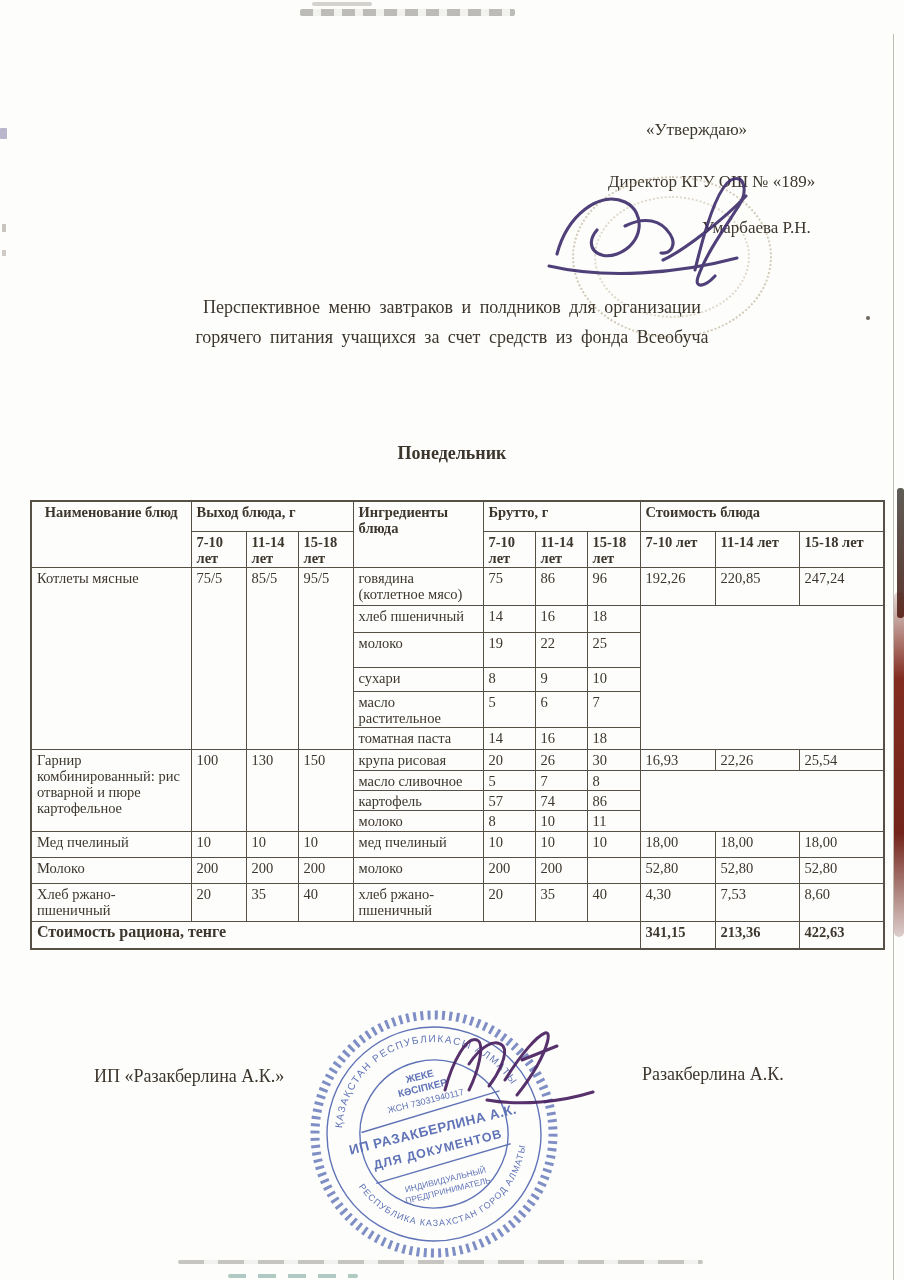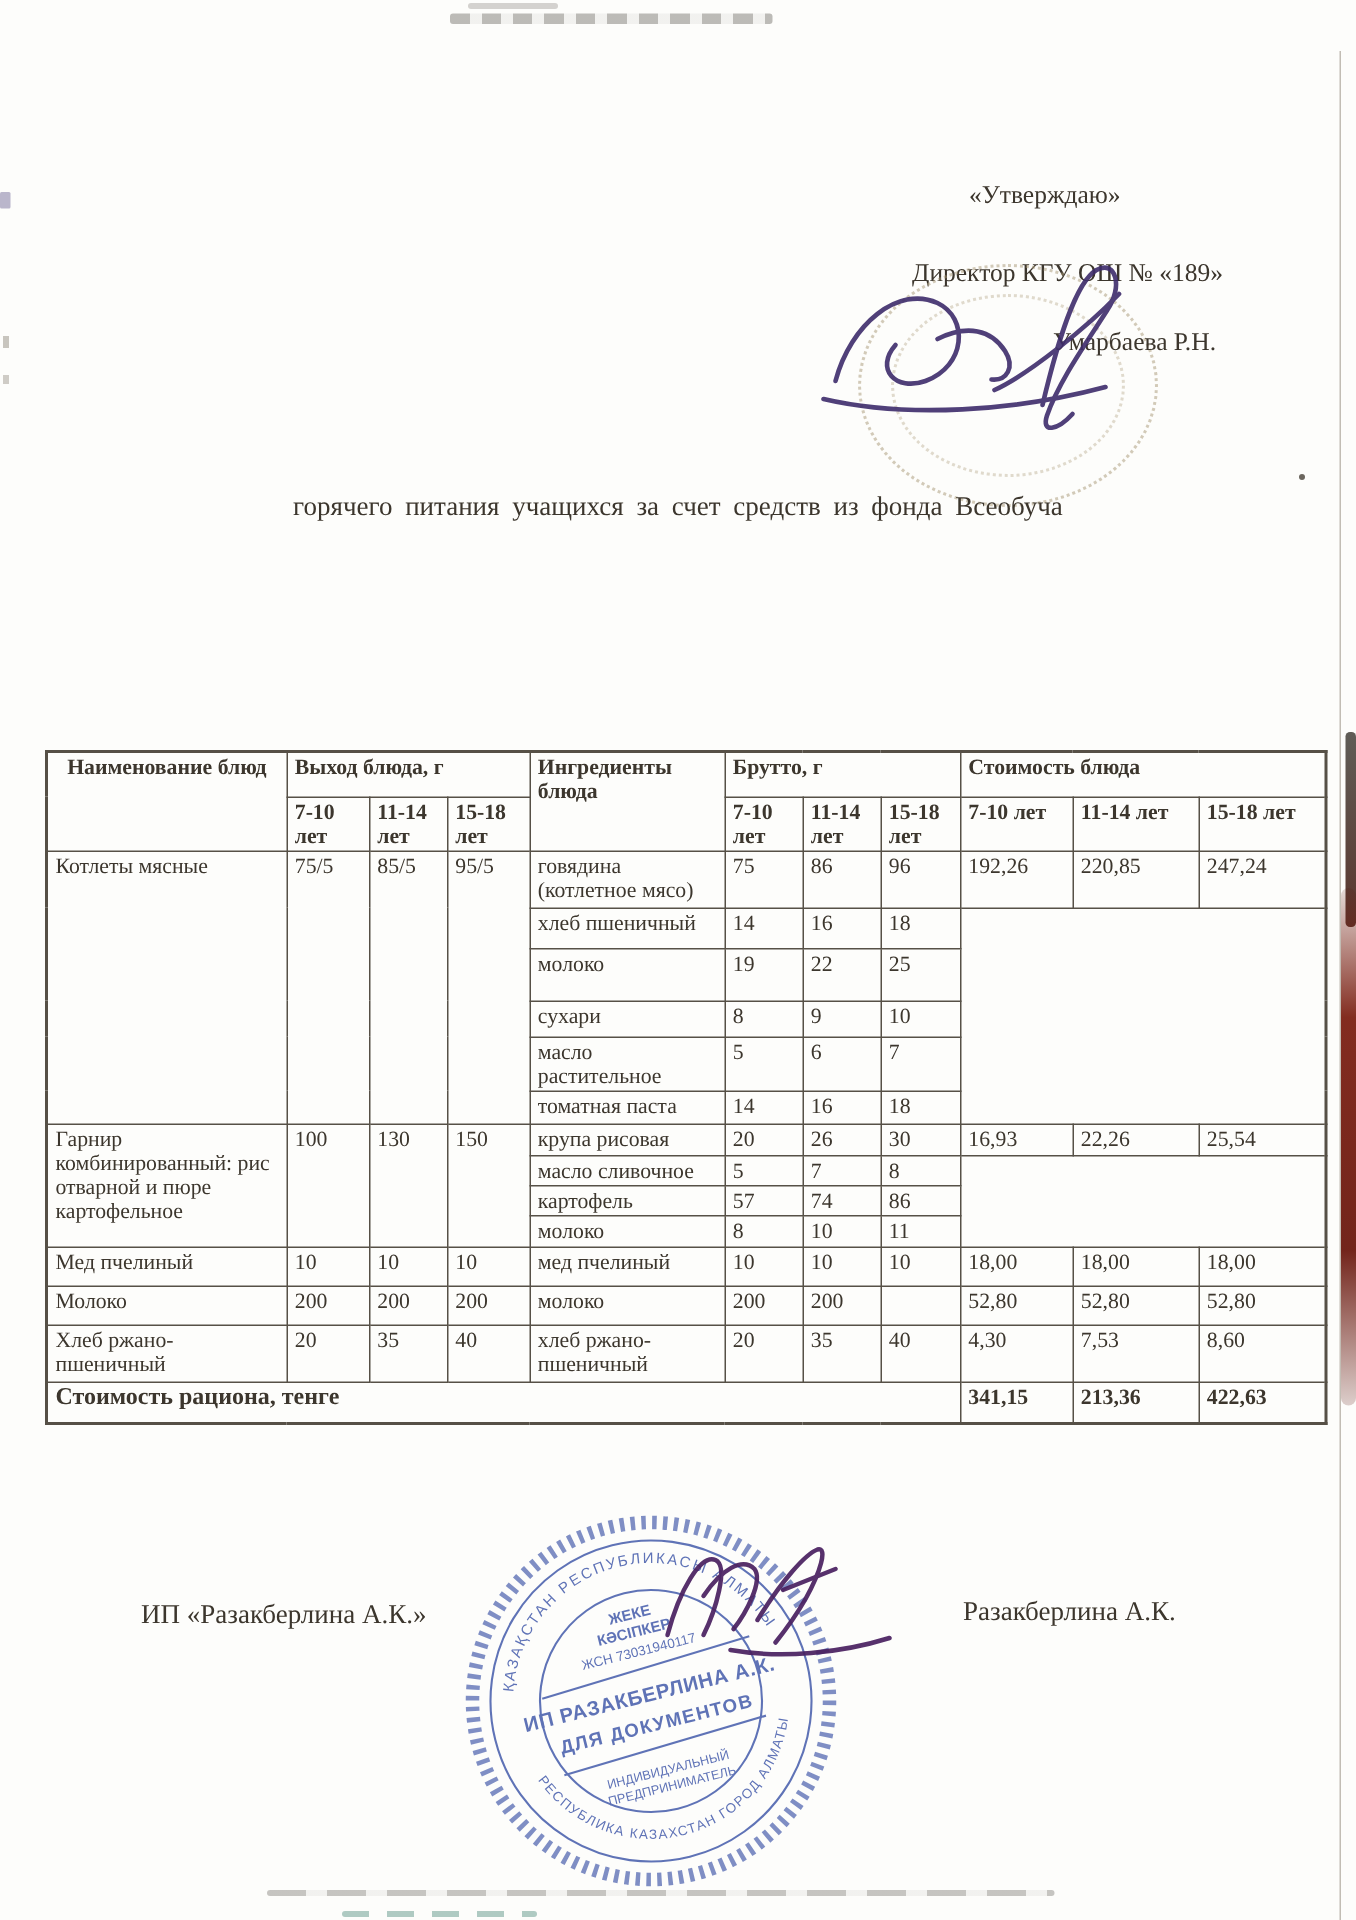--- a/index.html
+++ b/index.html
@@ -87,21 +87,23 @@
   <svg class="sig-top" width="250" height="135" viewBox="0 0 250 135">
     <g fill="none" stroke="#3e2c6b" stroke-width="3.1" stroke-linecap="round" opacity="0.9">
       <path d="M 12 96 C 22 58, 54 32, 80 44 C 101 54, 99 86, 72 96 C 52 103, 38 88, 52 72"></path>
       <path d="M 80 68 C 100 58, 116 62, 125 76 C 132 87, 126 96, 116 95"></path>
       <path d="M 150 112 C 160 70, 172 30, 186 22 C 199 15, 204 33, 193 49 C 179 71, 161 96, 153 119 C 149 131, 160 129, 170 118"></path>
       <path d="M 118 102 C 140 92, 180 60, 201 38"></path>
       <path d="M 4 108 C 60 121, 132 116, 192 100"></path>
     </g>
   </svg>
 
+  <div class="title1">Перспективное  меню  завтраков и полдников  для  организации</div>
   <div class="title2">горячего  питания   учащихся  за счет средств из фонда Всеобуча</div>
+  <div class="day">Понедельник</div>
 
   <table class="menu">
     <colgroup>
       <col style="width:160px">
         <col style="width:55px">
         <col style="width:52px">
         <col style="width:55px">
       <col style="width:130px">
         <col style="width:52px">
         <col style="width:52px">

